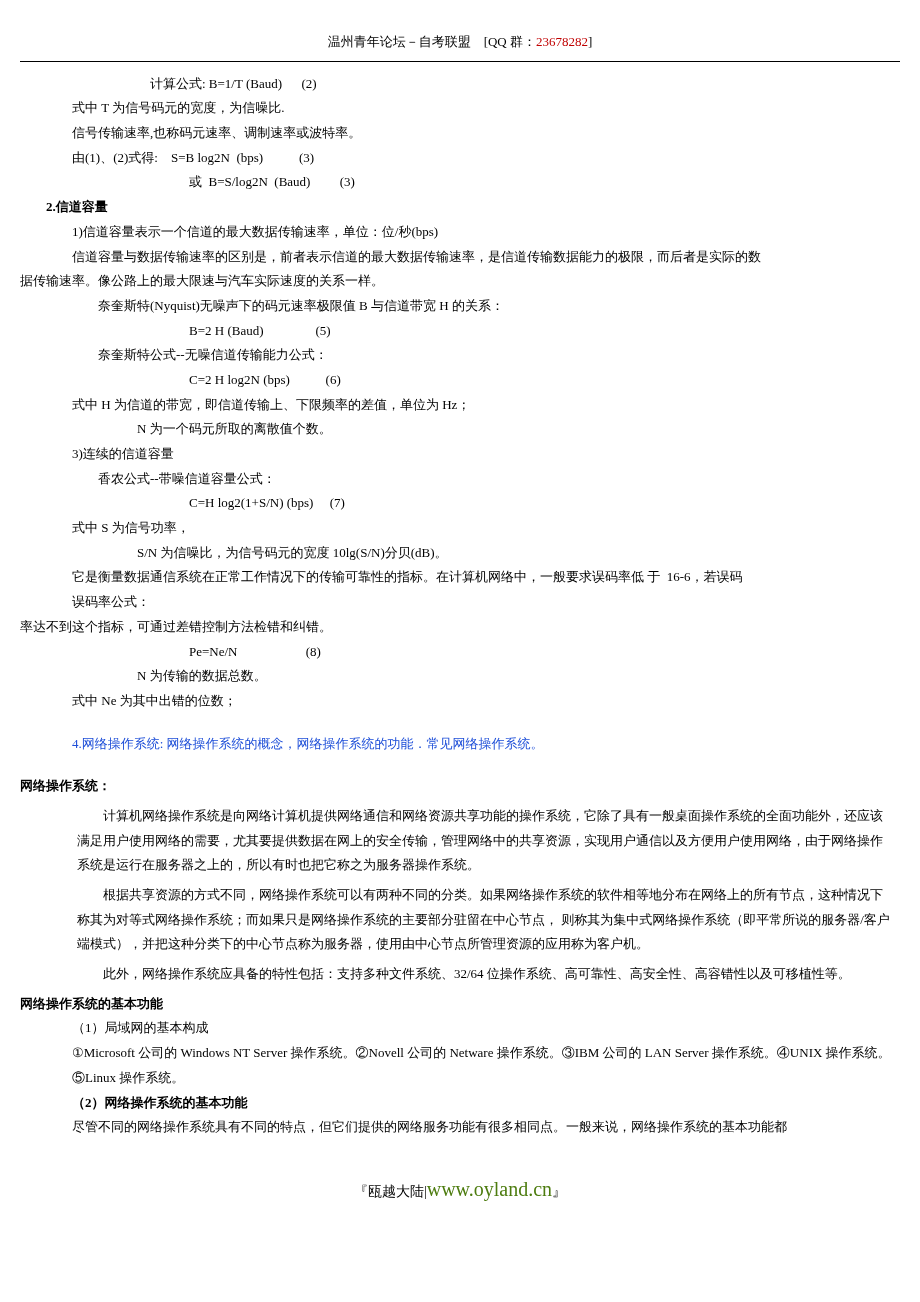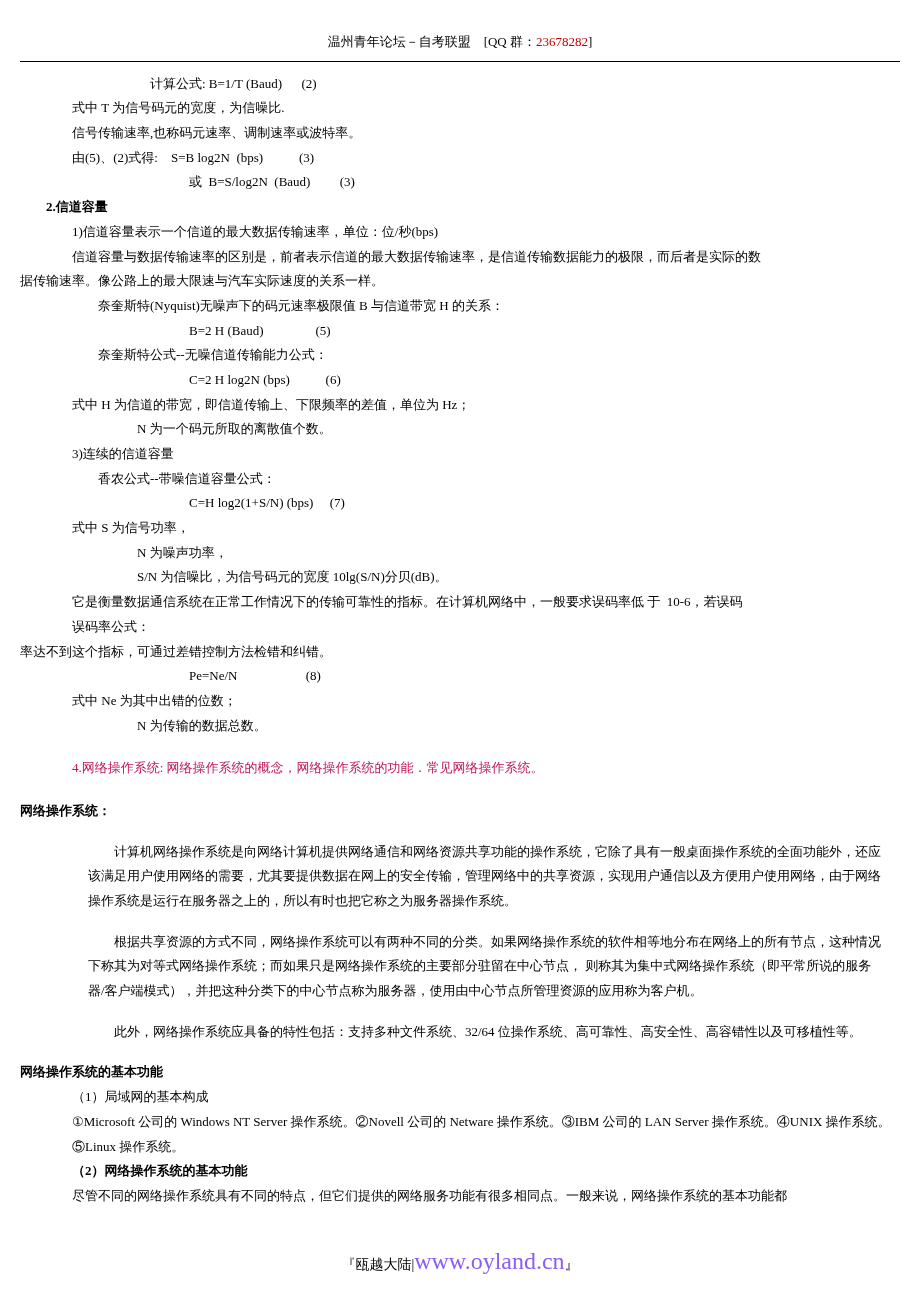--- a/index.html
+++ b/index.html
@@ -29,78 +29,77 @@
   }
   .line {
     white-space: pre;
     font-family: Liberation Serif, serif;
   }
   .indent1 { padding-left: 2em; }
   .indent2 { padding-left: 4em; }
   .indent3 { padding-left: 6em; }
   .indent4 { padding-left: 10em; }
   .bold { font-weight: bold; }
-  .red { color: #be185d; }
+  .red { color: #1d4ed8; }
   .footer {
     text-align: center;
     margin-top: 30px;
     font-size: 14px;
   }
   .footer .url {
-    color: #8b5cf6;
-    font-size: 24px;
+    color: #4d7c0f;
+    font-size: 20px;
     font-family: "Times New Roman", serif;
   }
   .section-para {
     text-indent: 2em;
-    margin: 16px;
+    margin: 5px;
     padding: 0 0 0 4em;
     line-height: 1.9;
   }
 </style>
 </head>
 <body>
 
 <div class="page">
 
   <div class="header">
     <span>温州青年论坛－自考联盟</span>
     &nbsp;&nbsp;
     <span>[QQ 群：</span><span class="qq">23678282</span><span>]</span>
   </div>
 
   <div class="line indent4">计算公式: B=1/T (Baud)      (2)</div>
   <div class="line indent2">式中 T 为信号码元的宽度，为信噪比.</div>
   <div class="line indent2">信号传输速率,也称码元速率、调制速率或波特率。</div>
-  <div class="line indent2">由(5)、(2)式得:    S=B log2N  (bps)           (3)</div>
+  <div class="line indent2">由(1)、(2)式得:    S=B log2N  (bps)           (3)</div>
   <div class="line" style="padding-left:13em">或  B=S/log2N  (Baud)         (3)</div>
 
   <div class="line indent1 bold">2.信道容量</div>
   <div class="line indent2">1)信道容量表示一个信道的最大数据传输速率，单位：位/秒(bps)</div>
   <div class="line indent2">信道容量与数据传输速率的区别是，前者表示信道的最大数据传输速率，是信道传输数据能力的极限，而后者是实际的数</div>
   <div class="line">据传输速率。像公路上的最大限速与汽车实际速度的关系一样。</div>
   <div class="line indent3">奈奎斯特(Nyquist)无噪声下的码元速率极限值 B 与信道带宽 H 的关系：</div>
   <div class="line" style="padding-left:13em">B=2 H (Baud)                (5)</div>
   <div class="line indent3">奈奎斯特公式--无噪信道传输能力公式：</div>
   <div class="line" style="padding-left:13em">C=2 H log2N (bps)           (6)</div>
   <div class="line indent2">式中 H 为信道的带宽，即信道传输上、下限频率的差值，单位为 Hz；</div>
   <div class="line" style="padding-left:9em">N 为一个码元所取的离散值个数。</div>
   <div class="line indent2">3)连续的信道容量</div>
   <div class="line indent3">香农公式--带噪信道容量公式：</div>
   <div class="line" style="padding-left:13em">C=H log2(1+S/N) (bps)     (7)</div>
   <div class="line indent2">式中 S 为信号功率，</div>
-  <div class="line" style="padding-left:9em">N 为噪声功率，</div>
   <div class="line" style="padding-left:9em">S/N 为信噪比，为信号码元的宽度 10lg(S/N)分贝(dB)。</div>
 
-  <div class="line indent2">它是衡量数据通信系统在正常工作情况下的传输可靠性的指标。在计算机网络中，一般要求误码率低 于  10-6，若误码</div>
+  <div class="line indent2">它是衡量数据通信系统在正常工作情况下的传输可靠性的指标。在计算机网络中，一般要求误码率低 于  16-6，若误码</div>
   <div class="line indent2">误码率公式：</div>
   <div class="line">率达不到这个指标，可通过差错控制方法检错和纠错。</div>
   <div class="line" style="padding-left:13em">Pe=Ne/N                     (8)</div>
+  <div class="line" style="padding-left:9em">N 为传输的数据总数。</div>
   <div class="line indent2">式中 Ne 为其中出错的位数；</div>
-  <div class="line" style="padding-left:9em">N 为传输的数据总数。</div>
 
   <div style="height:18px"></div>
   <div class="line indent2 red">4.网络操作系统: 网络操作系统的概念，网络操作系统的功能．常见网络操作系统。</div>
   <div style="height:18px"></div>
 
   <div class="line bold">网络操作系统：</div>
 
   <p class="section-para">计算机网络操作系统是向网络计算机提供网络通信和网络资源共享功能的操作系统，它除了具有一般桌面操作系统的全面功能外，还应该满足用户使用网络的需要，尤其要提供数据在网上的安全传输，管理网络中的共享资源，实现用户通信以及方便用户使用网络，由于网络操作系统是运行在服务器之上的，所以有时也把它称之为服务器操作系统。</p>
   <p class="section-para">根据共享资源的方式不同，网络操作系统可以有两种不同的分类。如果网络操作系统的软件相等地分布在网络上的所有节点，这种情况下称其为对等式网络操作系统；而如果只是网络操作系统的主要部分驻留在中心节点， 则称其为集中式网络操作系统（即平常所说的服务器/客户端模式），并把这种分类下的中心节点称为服务器，使用由中心节点所管理资源的应用称为客户机。</p>
   <p class="section-para">此外，网络操作系统应具备的特性包括：支持多种文件系统、32/64 位操作系统、高可靠性、高安全性、高容错性以及可移植性等。</p>

